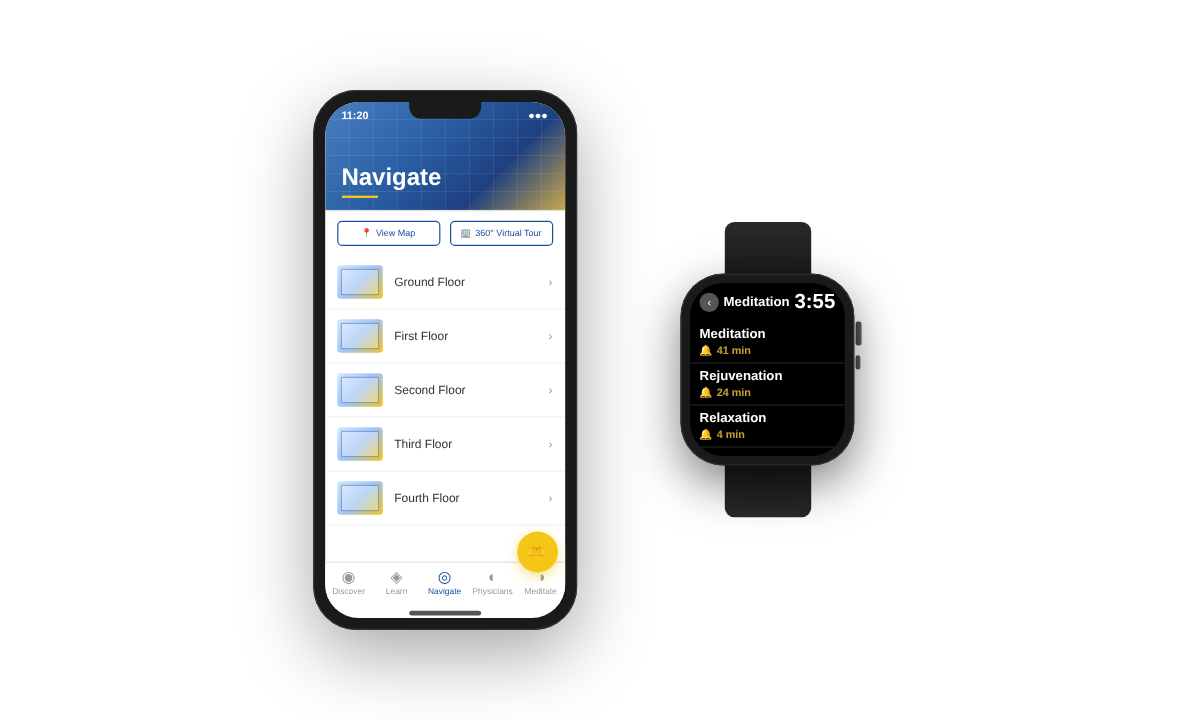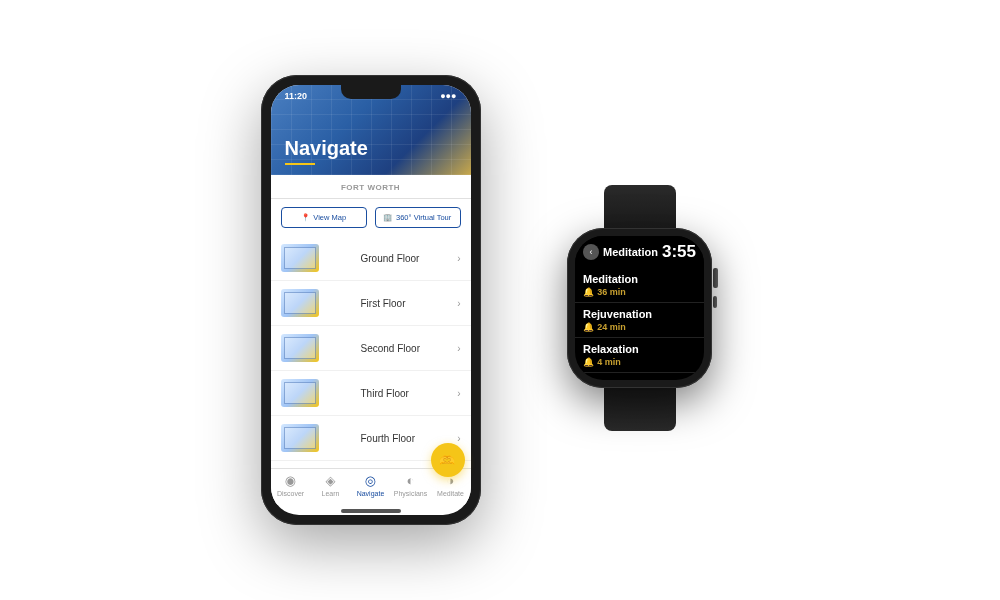--- a/index.html
+++ b/index.html
@@ -178,21 +178,20 @@
       inset: 3px;
       border: 1px solid rgba(26,78,160,0.4);
       background: rgba(255,255,255,0.3);
     }
 
     .floor-name {
       flex: 1;
       font-size: 10px;
       font-weight: 500;
       color: #333;
-      margin-left: 32px;
     }
 
     .floor-chevron {
       font-size: 10px;
       color: #999;
     }
 
     .fab {
       position: absolute;
       bottom: 48px;
@@ -397,21 +396,20 @@
           <span>11:20</span>
           <span>●●●</span>
         </div>
         <div class="phone-navigate-title">
           <h2>Navigate</h2>
           <div class="underline"></div>
         </div>
       </div>
 
       <div class="tab-bar">
-        <div class="tab-item">FORT WORTH</div>
       </div>
 
       <div class="action-buttons">
         <div class="action-btn">
           <span>📍</span>
           <span>View Map</span>
         </div>
         <div class="action-btn">
           <span>🏢</span>
           <span>360° Virtual Tour</span>
@@ -490,21 +488,21 @@
           </div>
           <span class="watch-title-text">Meditation</span>
           <span class="watch-time">3:55</span>
         </div>
 
         <div class="watch-list">
           <div class="watch-list-item">
             <div class="watch-item-title">Meditation</div>
             <div class="watch-item-sub">
               <span class="watch-item-icon">🔔</span>
-              <span>36 min</span>
+              <span>41 min</span>
             </div>
           </div>
           <div class="watch-list-item">
             <div class="watch-item-title">Rejuvenation</div>
             <div class="watch-item-sub">
               <span class="watch-item-icon">🔔</span>
               <span>24 min</span>
             </div>
           </div>
           <div class="watch-list-item">

